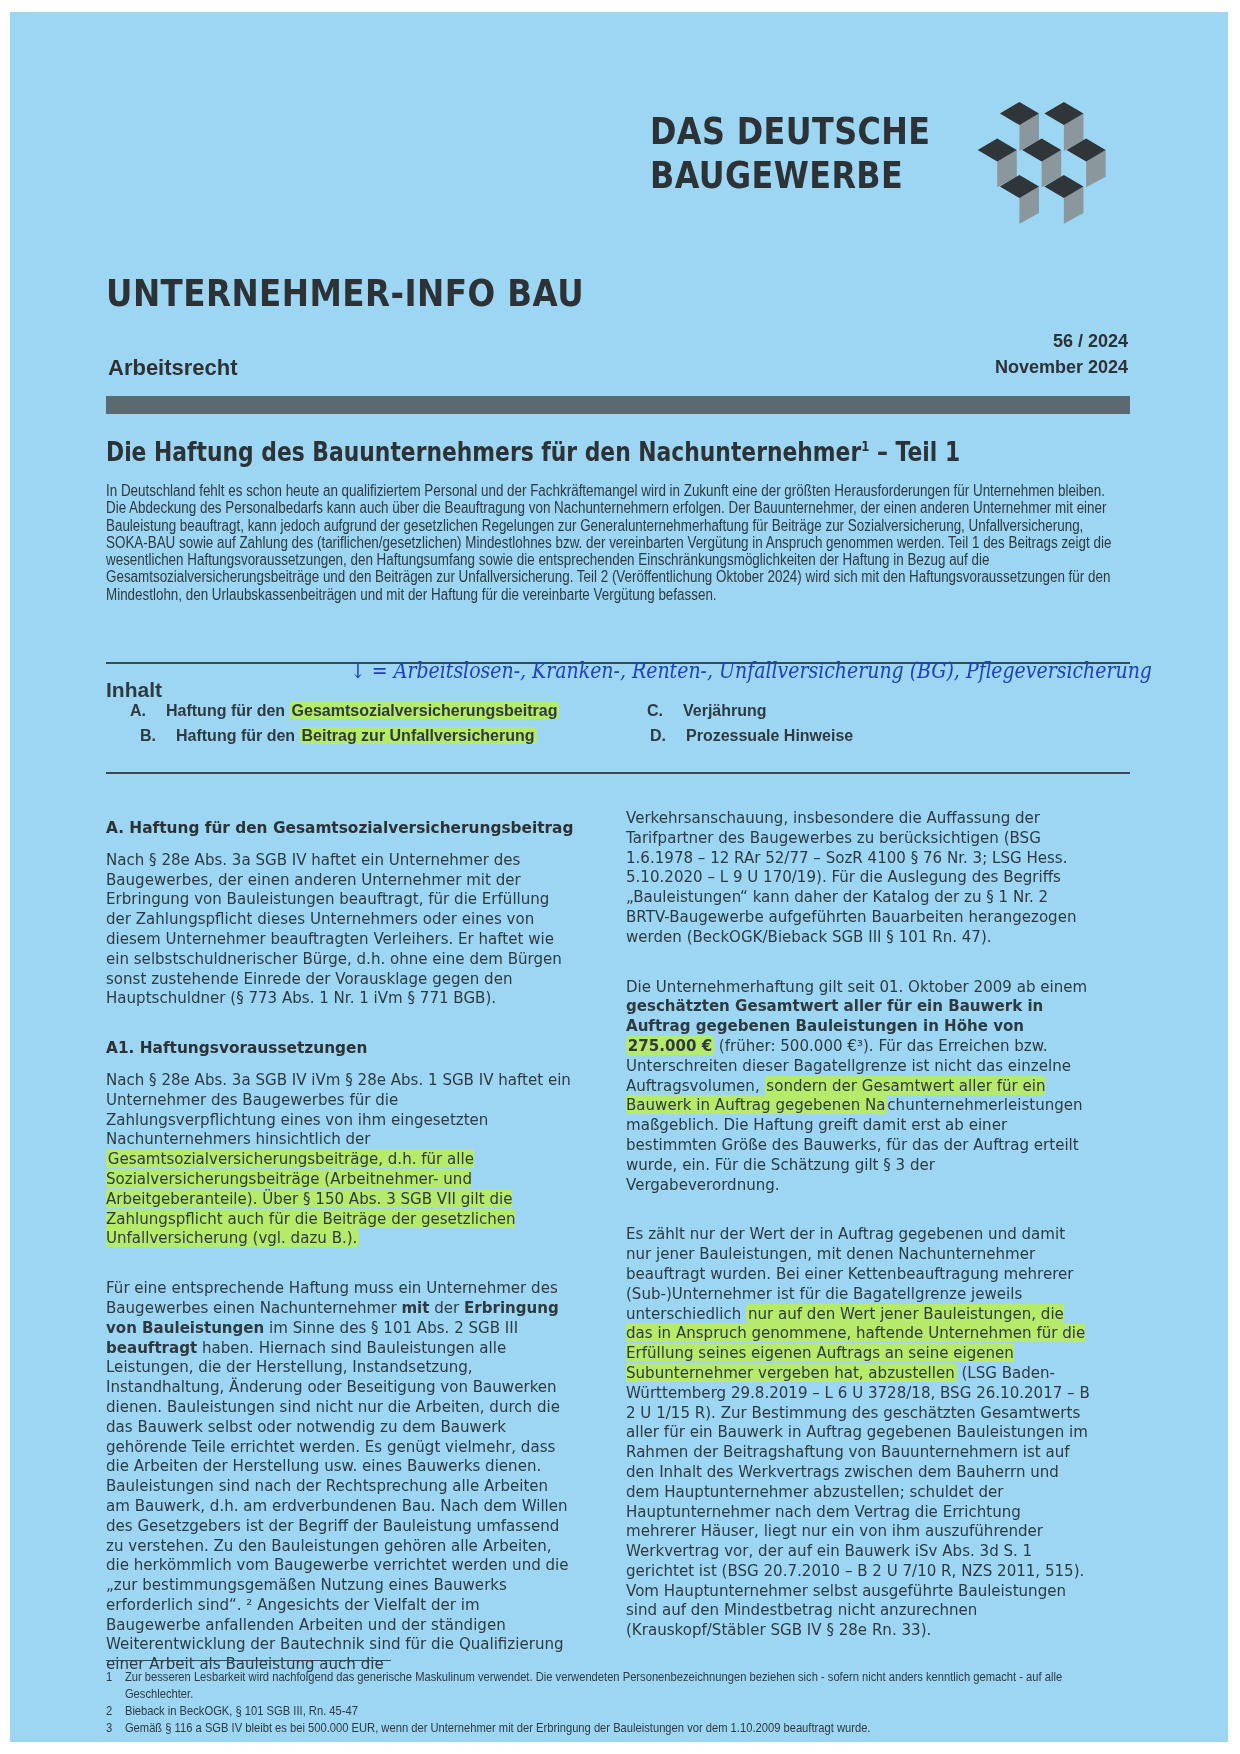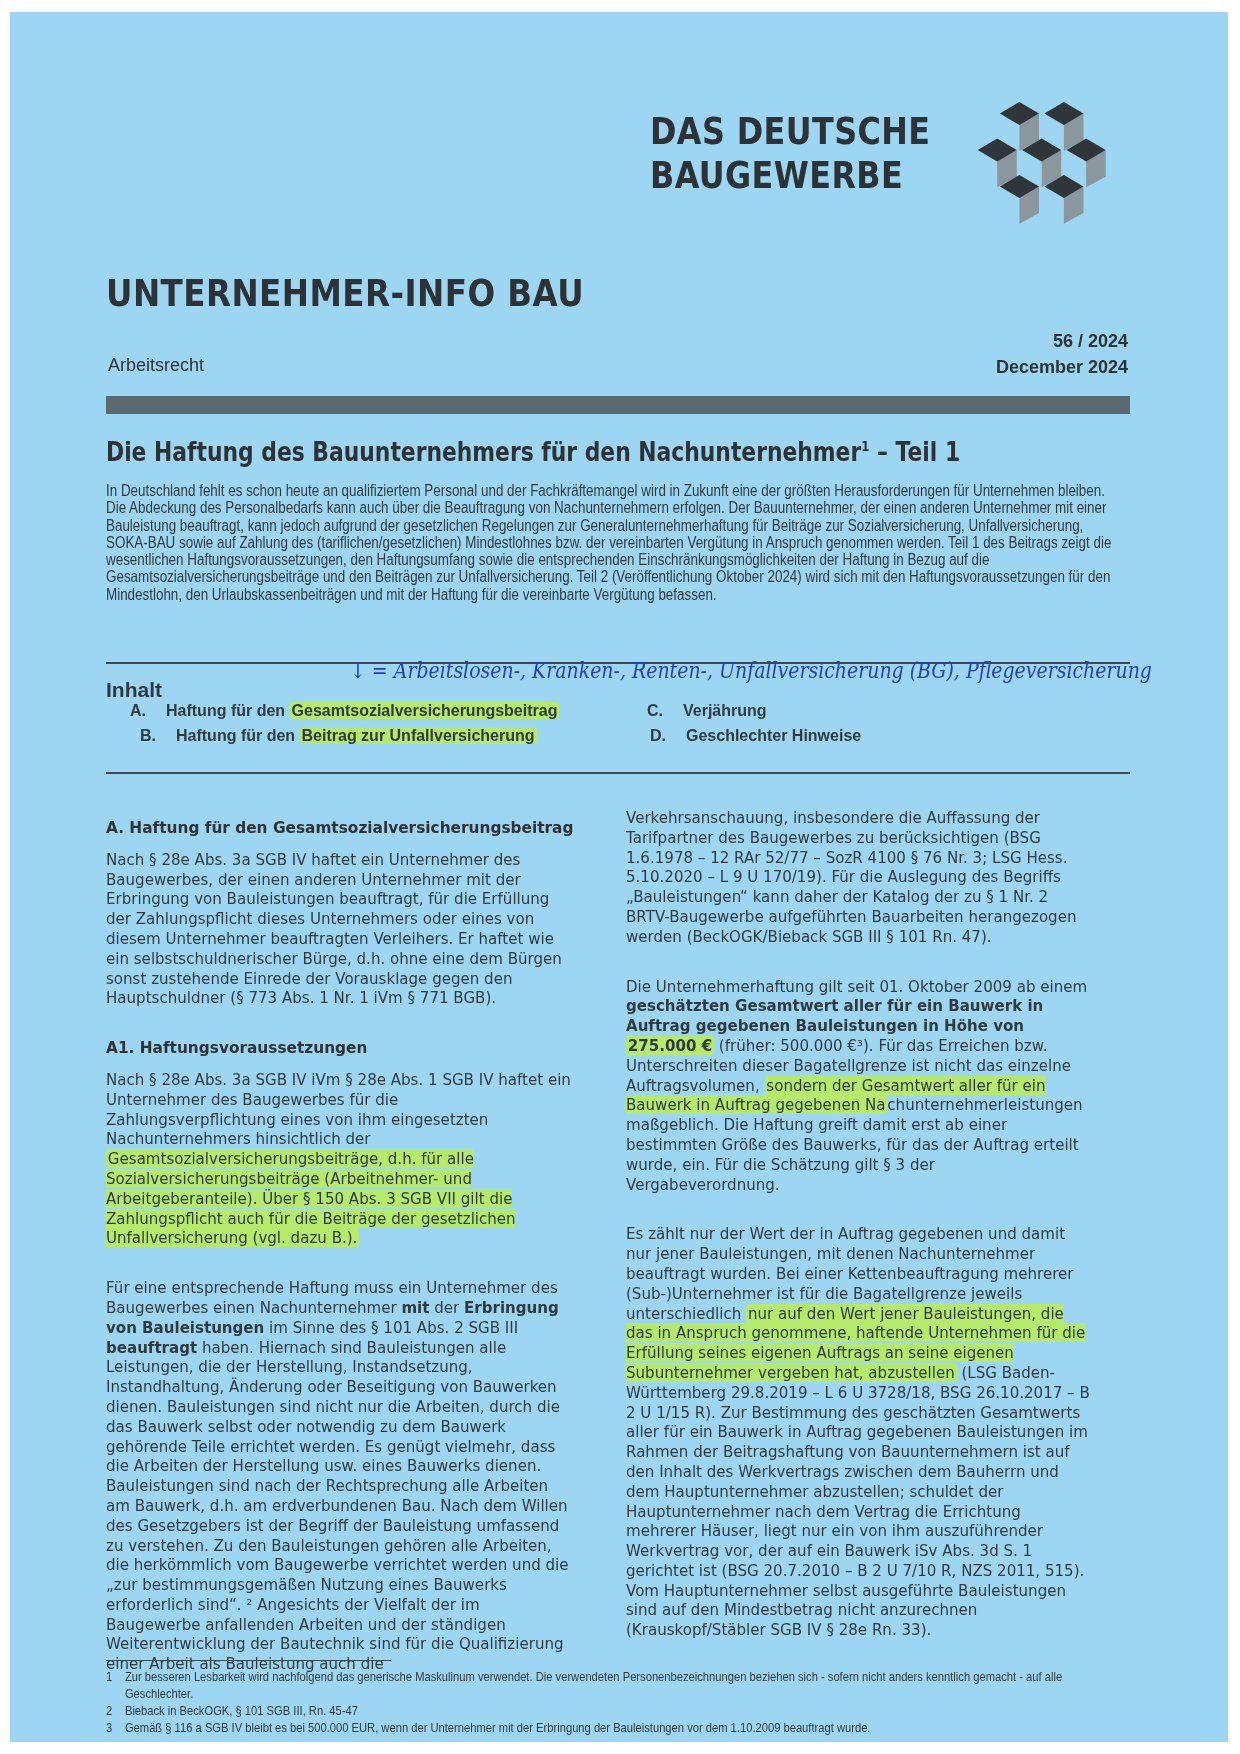--- a/index.html
+++ b/index.html
@@ -16,21 +16,21 @@
     left: 650px; top: 110px; font-size: 37px; font-weight: bold; line-height: 44px;
     color: #2c3236; letter-spacing: 0.5px; font-family: "DejaVu Sans", sans-serif;
     transform: scaleX(0.86); transform-origin: left top;
   }
   .logo { left: 975px; top: 88px; width: 160px; height: 140px; }
   .series {
     left: 106px; top: 272px; font-size: 37px; font-weight: bold; color: #2c3236;
     font-family: "DejaVu Sans", sans-serif; transform: scaleX(0.88); transform-origin: left top;
     letter-spacing: 0.5px;
   }
-  .category { left: 108px; top: 355px; font-size: 18px; font-weight: normal; color: #2c3236; }
+  .category { left: 108px; top: 355px; font-size: 22px; font-weight: bold; color: #2c3236; }
   .issue { right: 112px; top: 328px; font-size: 18px; font-weight: bold; color: #2c3236; text-align: right; line-height: 26px; margin-left: 44px; }
   .greybar { left: 106px; top: 396px; width: 1024px; height: 18px; background: #5b6a70; }
   .headline {
     left: 106px; top: 437px; font-size: 26px; font-weight: bold; color: #2c3236;
     font-family: "DejaVu Sans", sans-serif; transform: scaleX(0.84); transform-origin: left top; white-space: nowrap;
   }
   .headline sup { font-size: 14px; }
   .intro {
     left: 106px; top: 482px; width: 1180px; font-size: 15.6px; line-height: 17.3px; color: #2e3a40;
     transform: scaleX(0.86); transform-origin: left top;
@@ -85,21 +85,21 @@
     <polygon points="125,53 147,66 125,79 103,66"></polygon>
     <polygon points="50,94 72,107 50,120 28,107"></polygon>
     <polygon points="100,94 122,107 100,120 78,107"></polygon>
   </g>
 </svg>
 
 <div class="abs series">UNTERNEHMER-INFO BAU</div>
 <div class="abs category">Arbeitsrecht</div>
 <div class="abs issue">
   <div>56 / 2024</div>
-  <div>December 2024</div>
+  <div>November 2024</div>
 </div>
 <div class="abs greybar"></div>
 
 <div class="abs headline"><span>Die Haftung des Bauunternehmers für den Nachunternehmer</span><sup>1</sup><span> – Teil 1</span></div>
 
 <div class="abs intro">In Deutschland fehlt es schon heute an qualifiziertem Personal und der Fachkräftemangel wird in Zukunft eine der größten Herausforderungen für Unternehmen bleiben. Die Abdeckung des Personalbedarfs kann auch über die Beauftragung von Nachunternehmern erfolgen. Der Bauunternehmer, der einen anderen Unternehmer mit einer Bauleistung beauftragt, kann jedoch aufgrund der gesetzlichen Regelungen zur Generalunternehmerhaftung für Beiträge zur Sozialversicherung, Unfallversicherung, SOKA-BAU sowie auf Zahlung des (tariflichen/gesetzlichen) Mindestlohnes bzw. der vereinbarten Vergütung in Anspruch genommen werden. Teil 1 des Beitrags zeigt die wesentlichen Haftungsvoraussetzungen, den Haftungsumfang sowie die entsprechenden Einschränkungsmöglichkeiten der Haftung in Bezug auf die Gesamtsozialversicherungsbeiträge und den Beiträgen zur Unfallversicherung. Teil 2 (Veröffentlichung Oktober 2024) wird sich mit den Haftungsvoraussetzungen für den Mindestlohn, den Urlaubskassenbeiträgen und mit der Haftung für die vereinbarte Vergütung befassen.</div>
 
 <div class="hr" style="top:662px;"></div>
 
 <div class="abs toc-title">Inhalt</div>
@@ -108,21 +108,21 @@
 <div class="abs toc-item" style="left:130px; top:702px;">
   <span class="letter">A.</span><span>Haftung für den </span><span class="hl">Gesamtsozialversicherungsbeitrag</span>
 </div>
 <div class="abs toc-item" style="left:140px; top:727px;">
   <span class="letter">B.</span><span>Haftung für den </span><span class="hl">Beitrag zur Unfallversicherung</span>
 </div>
 <div class="abs toc-item" style="left:647px; top:702px;">
   <span class="letter">C.</span><span>Verjährung</span>
 </div>
 <div class="abs toc-item" style="left:650px; top:727px;">
-  <span class="letter">D.</span><span>Geschlechter Hinweise</span>
+  <span class="letter">D.</span><span>Prozessuale Hinweise</span>
 </div>
 
 <div class="hr" style="top:772px;"></div>
 
 <div class="col" style="left:106px; top:818px;">
   <h3>A. Haftung für den Gesamtsozialversicherungsbeitrag</h3>
   <p>Nach § 28e Abs. 3a SGB IV haftet ein Unternehmer des Baugewerbes, der einen anderen Unternehmer mit der Erbringung von Bauleistungen beauftragt, für die Erfüllung der Zahlungspflicht dieses Unternehmers oder eines von diesem Unternehmer beauftragten Verleihers. Er haftet wie ein selbstschuldnerischer Bürge, d.h. ohne eine dem Bürgen sonst zustehende Einrede der Vorausklage gegen den Hauptschuldner (§ 773 Abs. 1 Nr. 1 iVm § 771 BGB).</p>
   <h3 style="margin-top:30px;">A1. Haftungsvoraussetzungen</h3>
   <p><span>Nach § 28e Abs. 3a SGB IV iVm § 28e Abs. 1 SGB IV haftet ein Unternehmer des Baugewerbes für die Zahlungsverpflichtung eines von ihm eingesetzten Nachunternehmers hinsichtlich der </span><span class="hl">Gesamtsozialversicherungsbeiträge, d.h. für alle Sozialversicherungsbeiträge (Arbeitnehmer- und Arbeitgeberanteile). Über § 150 Abs. 3 SGB VII gilt die Zahlungspflicht auch für die Beiträge der gesetzlichen Unfallversicherung (vgl. dazu B.).</span></p>
   <p style="margin-top:30px;"><span>Für eine entsprechende Haftung muss ein Unternehmer des Baugewerbes einen Nachunternehmer </span><b>mit</b><span> der </span><b>Erbringung von Bauleistungen</b><span> im Sinne des § 101 Abs. 2 SGB III </span><b>beauftragt</b><span> haben. Hiernach sind Bauleistungen alle Leistungen, die der Herstellung, Instandsetzung, Instandhaltung, Änderung oder Beseitigung von Bauwerken dienen. Bauleistungen sind nicht nur die Arbeiten, durch die das Bauwerk selbst oder notwendig zu dem Bauwerk gehörende Teile errichtet werden. Es genügt vielmehr, dass die Arbeiten der Herstellung usw. eines Bauwerks dienen. Bauleistungen sind nach der Rechtsprechung alle Arbeiten am Bauwerk, d.h. am erdverbundenen Bau. Nach dem Willen des Gesetzgebers ist der Begriff der Bauleistung umfassend zu verstehen. Zu den Bauleistungen gehören alle Arbeiten, die herkömmlich vom Baugewerbe verrichtet werden und die „zur bestimmungsgemäßen Nutzung eines Bauwerks erforderlich sind“. ² Angesichts der Vielfalt der im Baugewerbe anfallenden Arbeiten und der ständigen Weiterentwicklung der Bautechnik sind für die Qualifizierung einer Arbeit als Bauleistung auch die</span></p>

